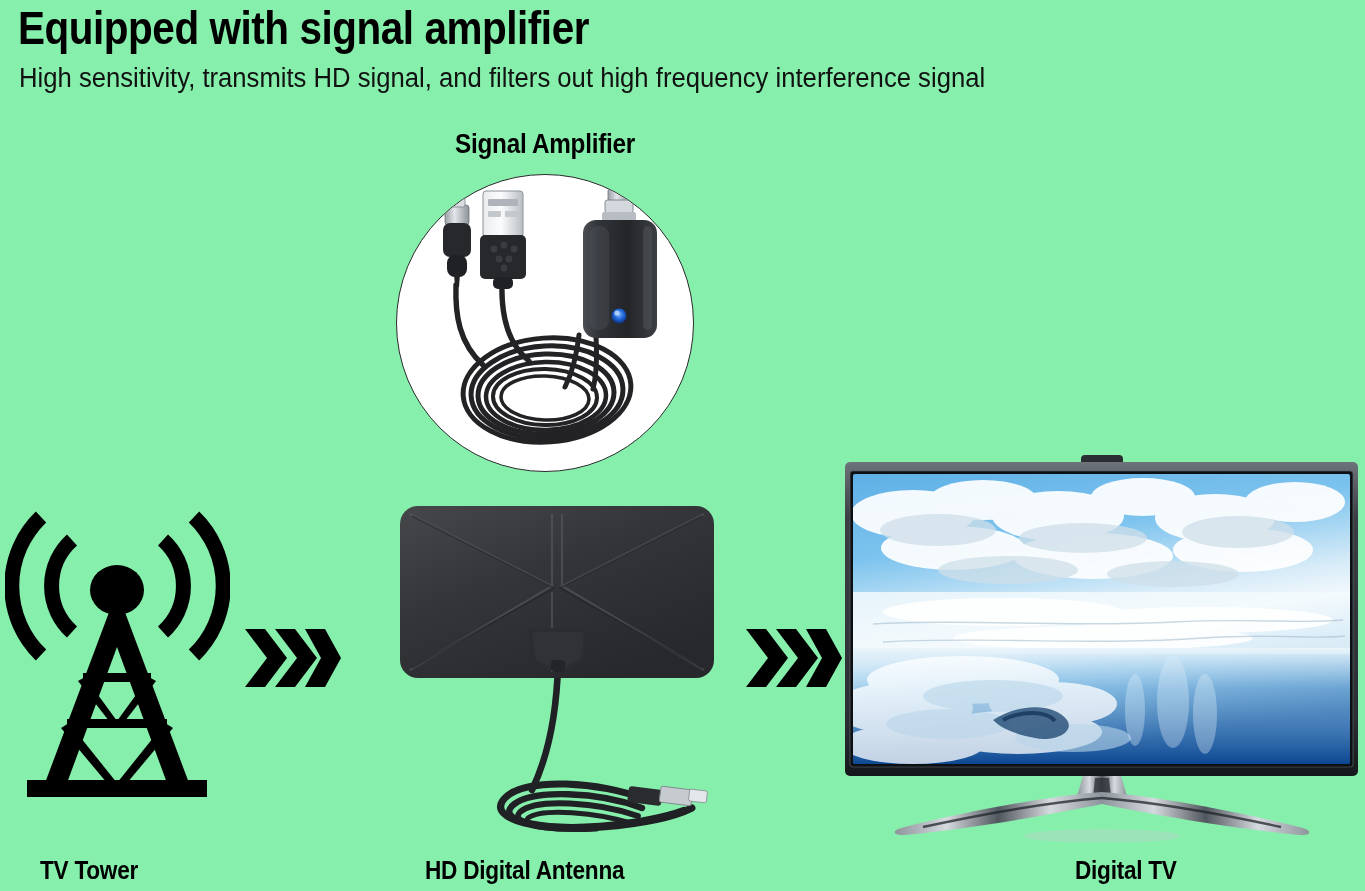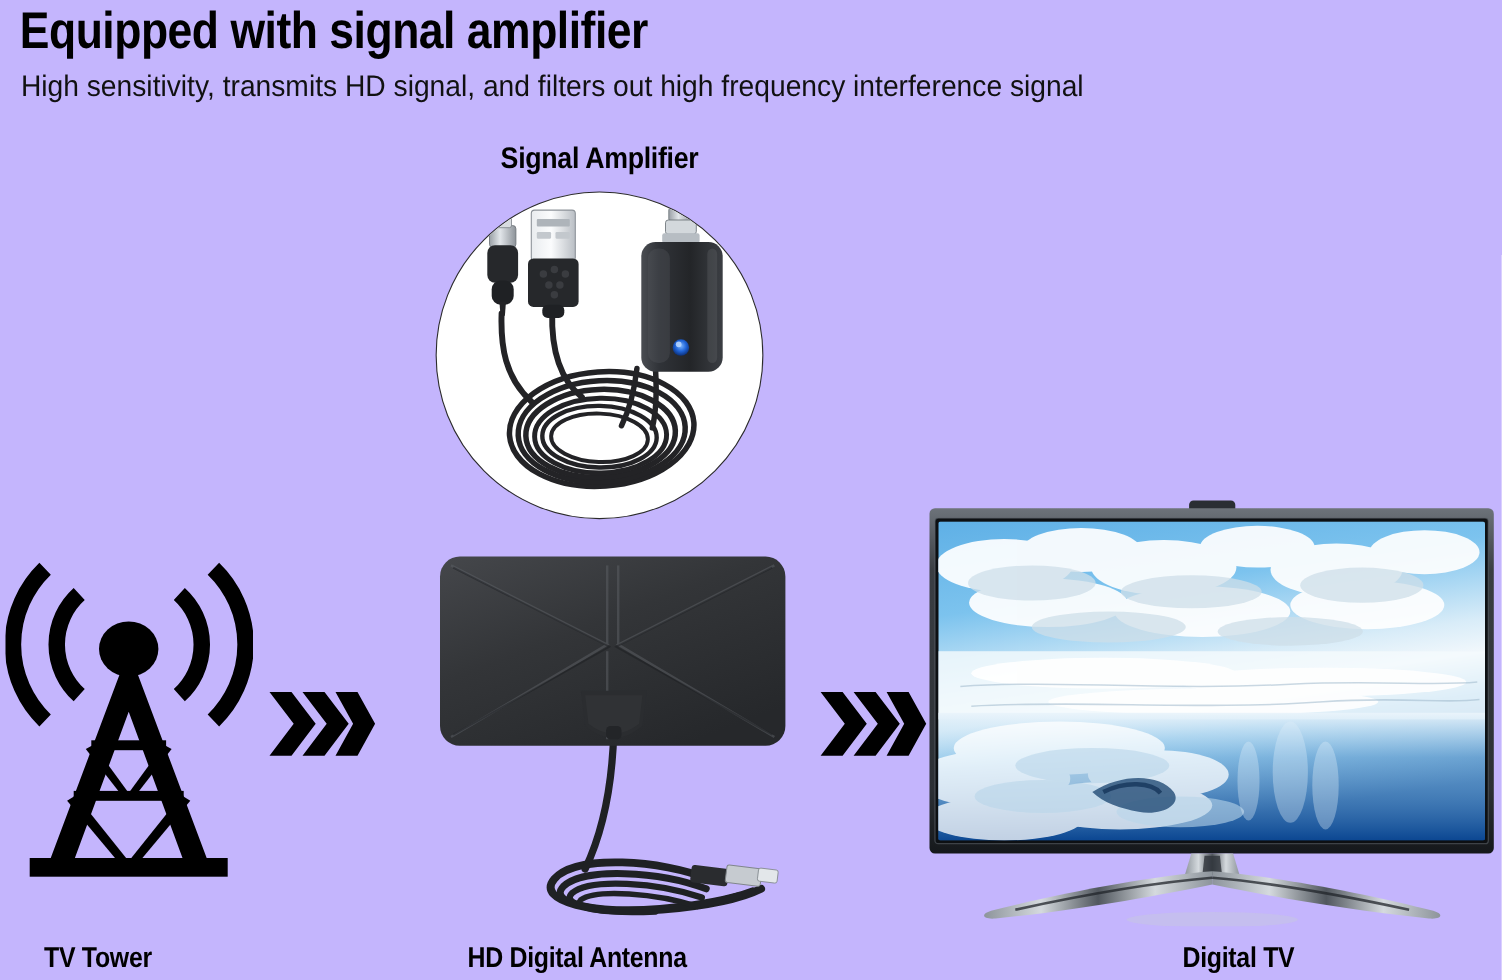--- a/index.html
+++ b/index.html
@@ -1,21 +1,21 @@
 <!DOCTYPE html>
 <html><head>
 <meta charset="utf-8">
 <style>
   html,body{margin:0;padding:0;}
   body{
     width:1365px;height:891px;background:#ffffff;
     font-family:"Liberation Sans", sans-serif;
     overflow:hidden;position:relative;
   }
-  .stage{position:relative;width:1365px;height:891px;background:#c4b5fd;}
+  .stage{position:relative;width:1365px;height:891px;background:#86efac;}
 
   
   .title{
     position:absolute;left:18px;top:2px;
     font-family:"Liberation Sans", sans-serif;
     font-weight:700;font-size:47px;line-height:52px;
     letter-spacing:-0.5px;color:#000;
     transform:scaleX(0.86);transform-origin:left top;
     white-space:nowrap;
   }

